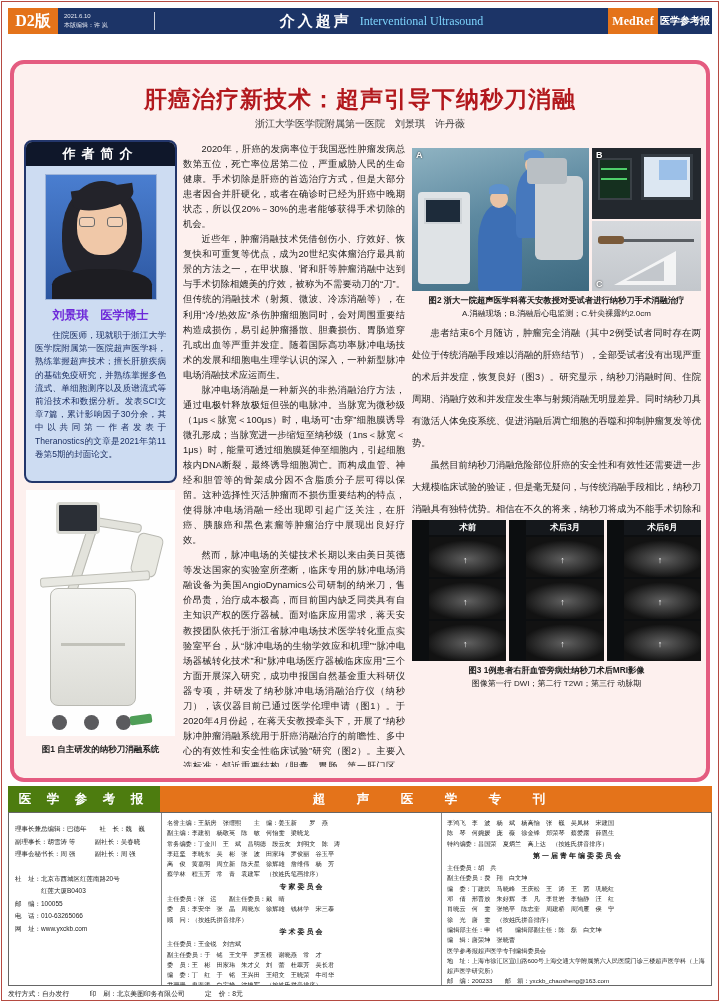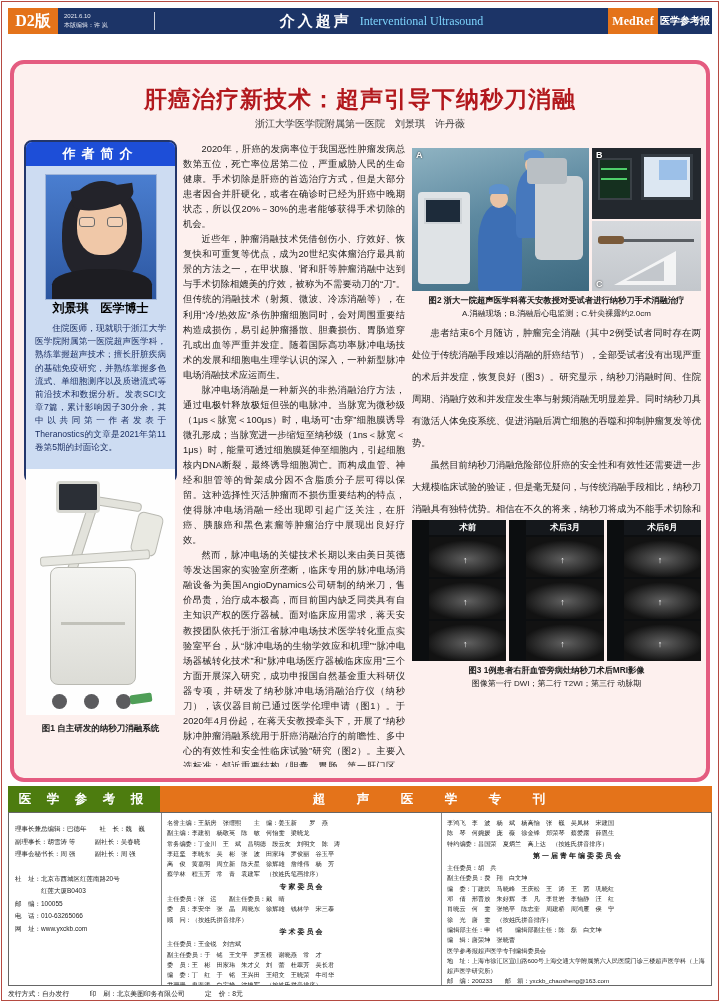--- a/index.html
+++ b/index.html
@@ -24,32 +24,32 @@
               font-family:"Liberation Serif",serif;font-weight:bold;font-size:12px;}
   .paper-name{width:54px;display:flex;align-items:center;justify-content:center;font-size:10px;font-weight:bold;}
 
   
   #frame{left:10px;top:60px;width:700px;height:722px;border:4px solid #e45c80;border-radius:14px;background:#fdf0ee;}
   .article-title{left:40px;top:84px;width:640px;text-align:center;font-size:23px;font-weight:bold;color:#b2181d;letter-spacing:1px;}
   .article-byline{left:40px;top:117px;width:640px;text-align:center;font-size:10px;color:#3a3a3a;}
 
   
   #author-box{left:24px;top:140px;width:153px;height:343px;background:#cddcf2;border:2px solid #23366b;border-radius:8px;overflow:hidden;}
-  .ab-header{height:24px;background:#1d4ed8;color:#fff;text-align:center;font-size:13px;font-weight:bold;letter-spacing:6px;line-height:24px;}
+  .ab-header{height:24px;background:#0f172a;color:#fff;text-align:center;font-size:13px;font-weight:bold;letter-spacing:6px;line-height:24px;}
   .ab-photo{margin:8px auto 0;width:112px;height:126px;position:relative;background:linear-gradient(#4a7ed0,#2c56a0);border:1px solid #9fb4d8;overflow:hidden;}
   .ph-hair{position:absolute;left:16px;top:6px;width:80px;height:104px;background:#23232a;border-radius:50% 50% 42% 42%;}
   .ph-face{position:absolute;left:31px;top:20px;width:50px;height:60px;background:#f0c8a8;border-radius:48% 48% 44% 44%;}
   .ph-fringe{position:absolute;left:26px;top:12px;width:62px;height:22px;background:#23232a;border-radius:0 0 60% 40%;transform:rotate(-8deg);}
   .ph-glass{position:absolute;top:42px;width:16px;height:10px;border:1px solid #6b6b6b;border-radius:3px;background:rgba(255,255,255,.15);}
   .ph-body{position:absolute;left:6px;bottom:-4px;width:100px;height:34px;background:#1d1d22;border-radius:45% 45% 0 0;}
-  .ab-name{text-align:center;font-size:12px;font-weight:bold;color:#000000;}
+  .ab-name{text-align:center;font-size:12px;font-weight:bold;color:#6d28d9;margin-top:7px;}
   .ab-bio{margin:5px 9px 0;font-size:8.6px;line-height:13.2px;text-align:justify;color:#1c2f63;text-indent:2em;}
 
   
-  #fig1{left:24px;top:467px;width:153px;height:276px;}
+  #fig1{left:24px;top:488px;width:153px;height:276px;}
   .f1-img{position:absolute;left:2px;top:2px;right:2px;bottom:28px;background:#fefefe;overflow:hidden;}
   .dev-body{position:absolute;left:24px;top:98px;width:86px;height:118px;background:linear-gradient(#f4f4f1,#dcdcd6);border:1px solid #b9b9b2;border-radius:8px;}
   .dev-slot{position:absolute;left:10px;top:54px;width:64px;height:3px;background:#c2c2ba;}
   .dev-shelf{position:absolute;left:14px;top:84px;width:110px;height:10px;background:#e8e8e2;border:1px solid #bdbdb5;border-radius:3px;transform:rotate(-4deg);}
   .dev-arm{position:absolute;left:52px;top:28px;width:10px;height:78px;background:#e3e3dc;border:1px solid #b9b9b2;transform:rotate(18deg);}
   .dev-arm2{position:absolute;left:60px;top:30px;width:56px;height:9px;background:#e3e3dc;border:1px solid #b9b9b2;border-radius:4px;transform:rotate(9deg);}
   .dev-mon{position:absolute;left:30px;top:12px;width:44px;height:32px;background:#2b2f36;border:3px solid #d8d8d2;border-radius:4px;}
   .dev-probe{position:absolute;left:108px;top:44px;width:26px;height:42px;background:#e9e9e2;border:1px solid #b9b9b2;border-radius:6px;transform:rotate(14deg);}
   .dev-wheel{position:absolute;width:15px;height:15px;background:#5b5b5e;border-radius:50%;bottom:6px;}
   .dev-pedal{position:absolute;left:104px;bottom:12px;width:22px;height:9px;background:#4f9e57;border-radius:2px;transform:rotate(-8deg);}

